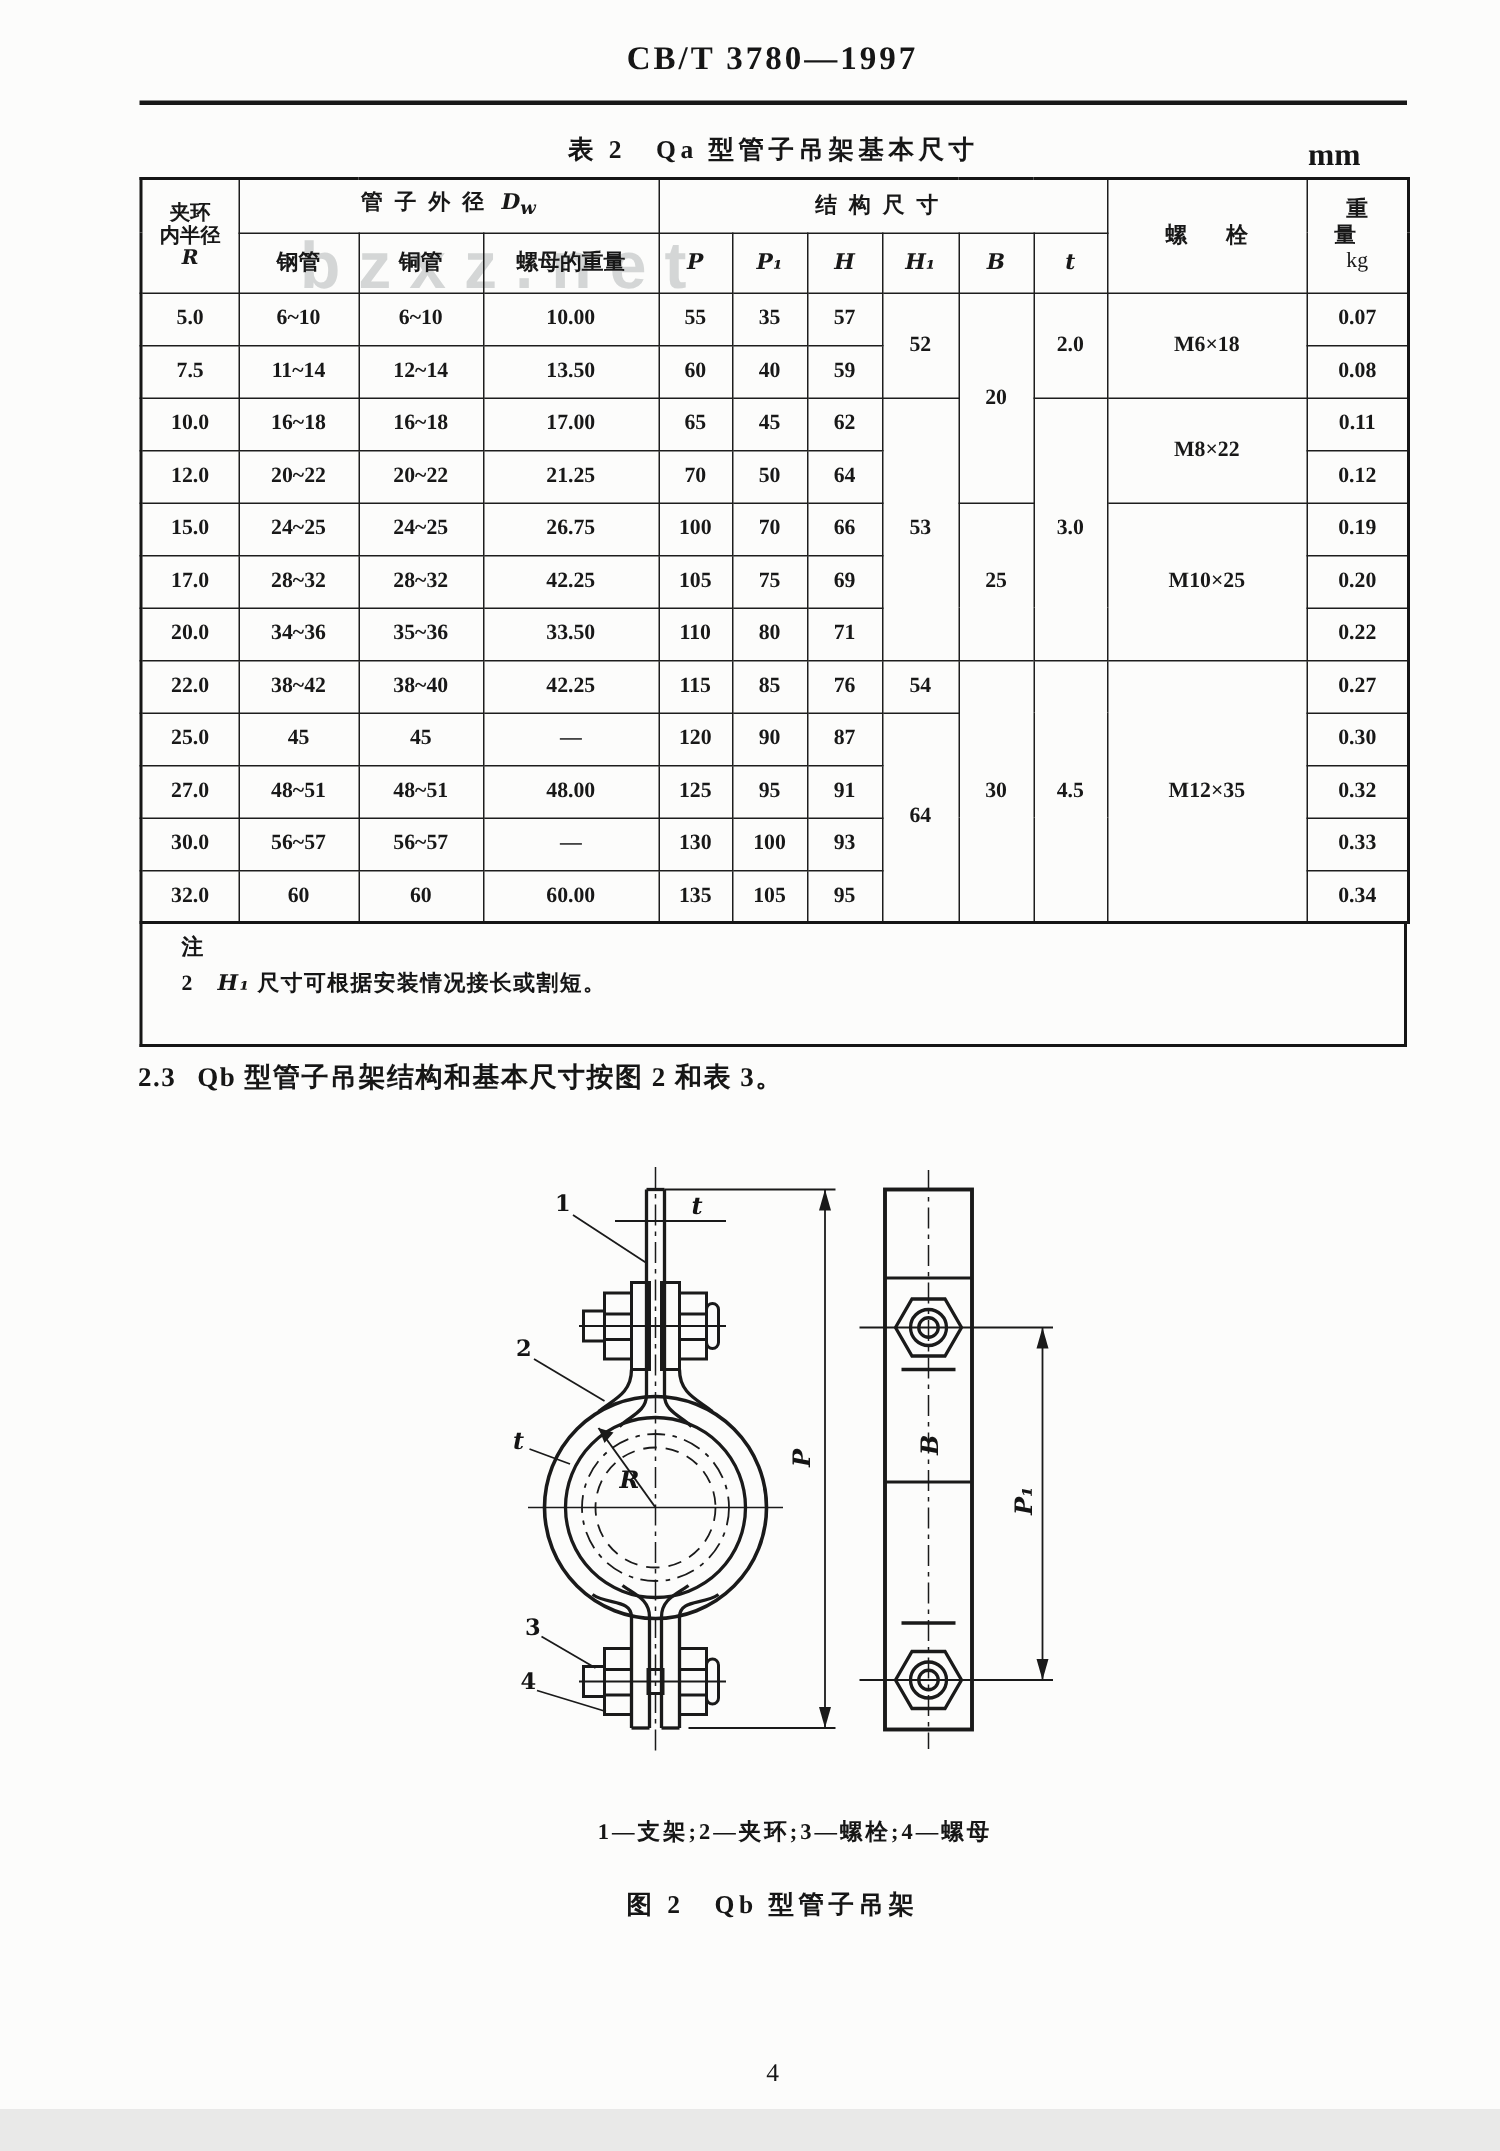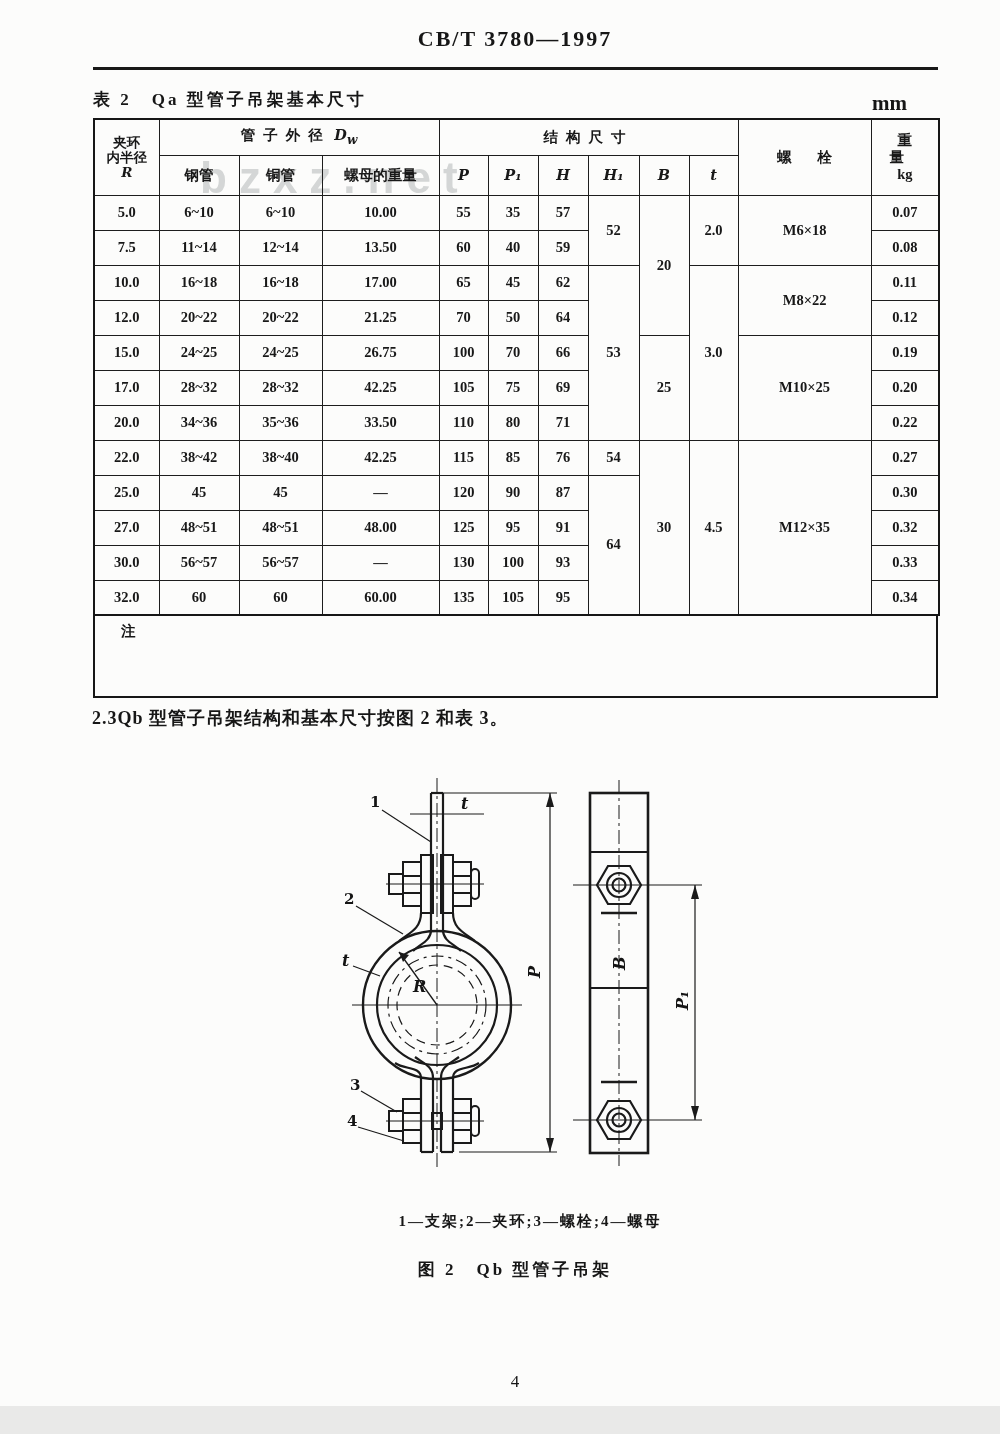--- a/index.html
+++ b/index.html
@@ -13,21 +13,21 @@
   }
   .abs { position: absolute; }
 
   .doc-number {
     top: 26px; left: 0; width: 1030px;
     text-align: center;
     font-size: 22px; font-weight: 700; letter-spacing: 2px;
   }
   .head-rule { top: 67px; left: 93px; width: 845px; height: 3px; background: #181818; }
 
-  .table-caption-row { top: 88px; left: 93px; width: 845px; text-align: left;
+  .table-caption-row { top: 88px; left: 93px; width: 845px; text-align: center;
     font-size: 17px; font-weight: 700; letter-spacing: 3px; }
   .unit-label { top: 91px; left: 872px; font-size: 21px; font-weight: 700; }
 
   .watermark {
     top: 136px; left: 200px; width: 660px; height: 84px;
     font-family: "Liberation Sans", sans-serif;
     font-size: 44px; font-weight: 700; letter-spacing: 12px;
     color: #b4b8b8; opacity: .55; line-height: 84px;
   }
 
@@ -41,33 +41,33 @@
     padding: 0; overflow: hidden; line-height: 1.15;
   }
   thead tr.h1 { height: 36px; }
   thead tr.h2 { height: 40px; padding-left: 41px; }
   tbody tr { height: 35px; padding-left: 35px; }
   .radius-head { font-size: 13.5px; line-height: 1.12; }
   .sp2 { letter-spacing: 8px; }
   .sp-bolt { letter-spacing: 26px; padding-left: 26px; }
   .sp-w { letter-spacing: 16px; padding-left: 16px; }
   .dim { font-style: italic; font-family: "DejaVu Serif", serif; }
-  .kg { font-weight: 700; letter-spacing: 0; }
+  .kg { font-weight: 400; letter-spacing: 0; }
 
   .notes-box {
     border: 2.6px solid #161616; border-top: none;
     width: 845px; height: 82px;
     padding: 6px 0 0 26px;
     font-size: 14.5px; font-weight: 600;
   }
   .notes-box .nline { margin-bottom: 5px; letter-spacing: 1px; }
   .notes-box .nnum { display: inline-block; width: 24px; }
 
   .section-heading { top: 706px; left: 92px; font-size: 18px; font-weight: 700; letter-spacing: 1px; }
-  .section-heading .secnum { margin-right: 0; }
+  .section-heading .secnum { margin-right: 14px; }
 
   .figure-svg { top: 770px; left: 240px; }
 
   .legend-row { top: 1212px; left: 250px; width: 560px; text-align: center;
     font-size: 15px; font-weight: 700; letter-spacing: 2px; }
   .figure-title { top: 1258px; left: 250px; width: 530px; text-align: center;
     font-size: 17px; font-weight: 700; letter-spacing: 3px; }
 
   .page-number { top: 1372px; left: 0; width: 1030px; text-align: center; font-size: 17px; }
   .bottom-bar { top: 1406px; left: 0; width: 1000px; height: 28px; background: #e9e9e8; }
@@ -266,20 +266,21 @@
         <td>135</td>
         <td>105</td>
         <td>95</td>
         <td>0.34</td>
       </tr>
     </tbody>
   </table>
 
   <div class="notes-box">
     <div class="nline">注</div>
+    <div class="nline"><span class="nnum">2</span><i class="dim">H₁</i><span> 尺寸可根据安装情况接长或割短。</span></div>
   </div>
 </div>
 
 <div class="abs section-heading">
   <span class="secnum">2.3</span><span>Qb 型管子吊架结构和基本尺寸按图 2 和表 3。</span>
 </div>
 
 <svg class="abs figure-svg" width="480" height="430" viewBox="240 770 480 430">
 
   <g stroke="#1a1a1a" fill="none">

